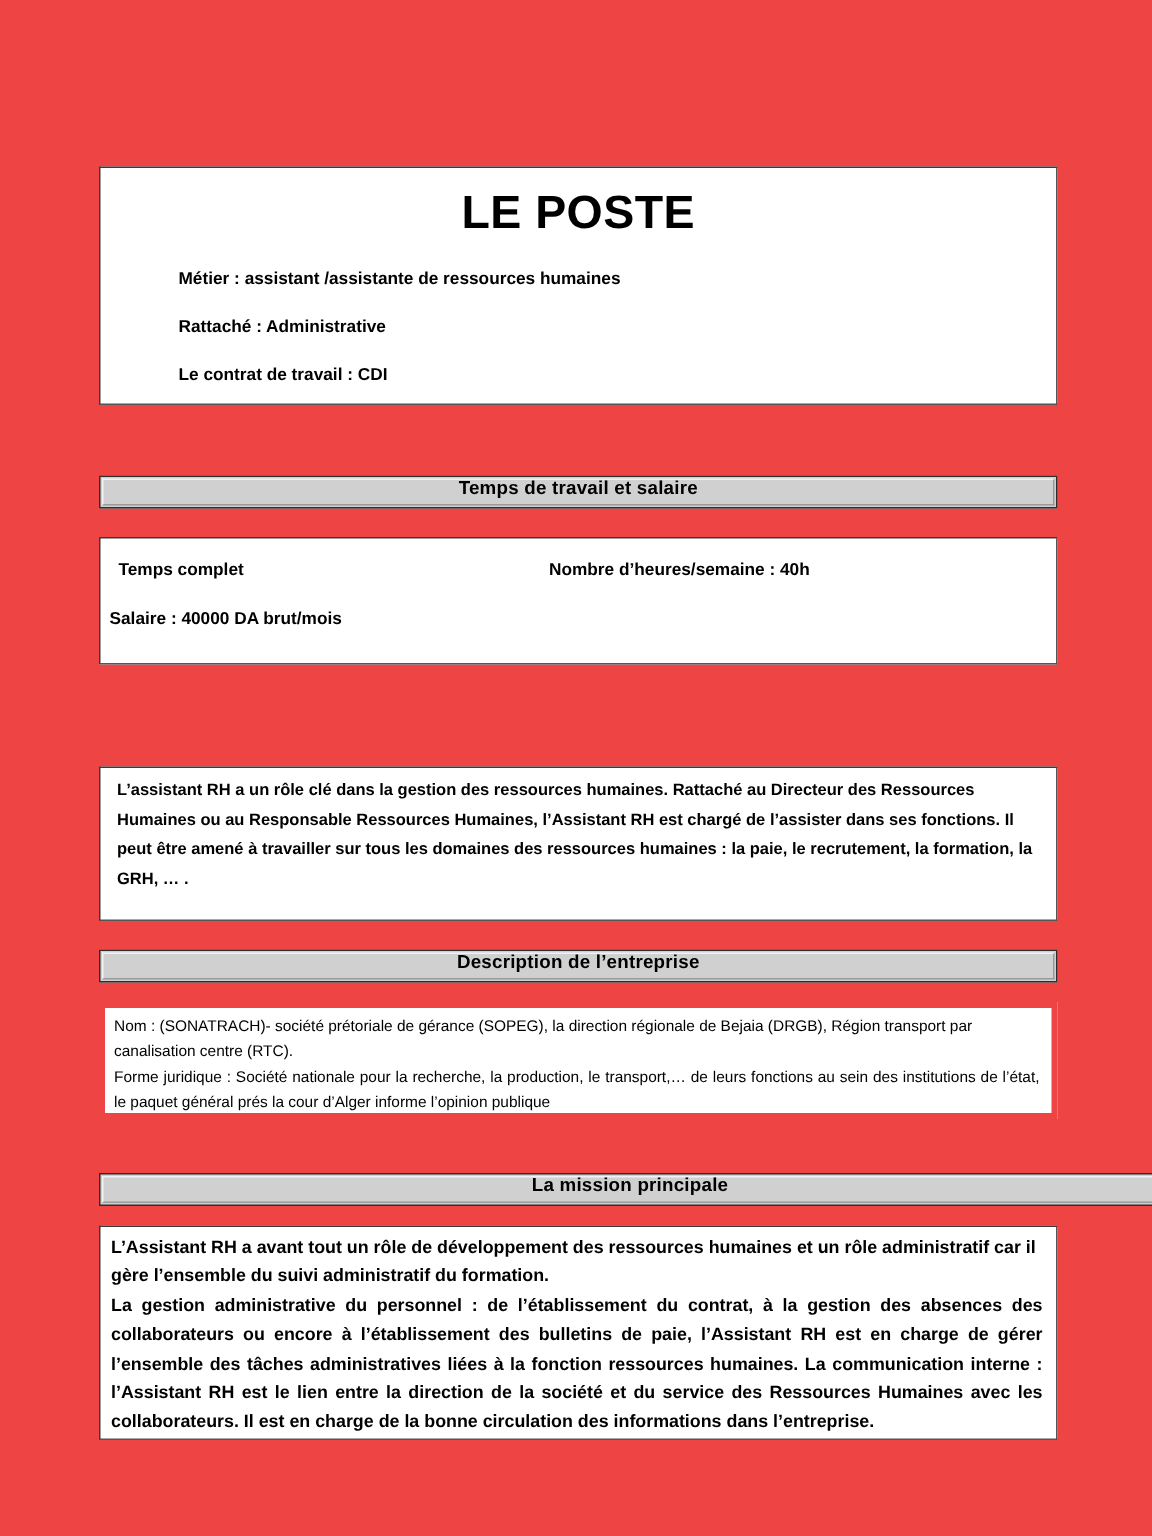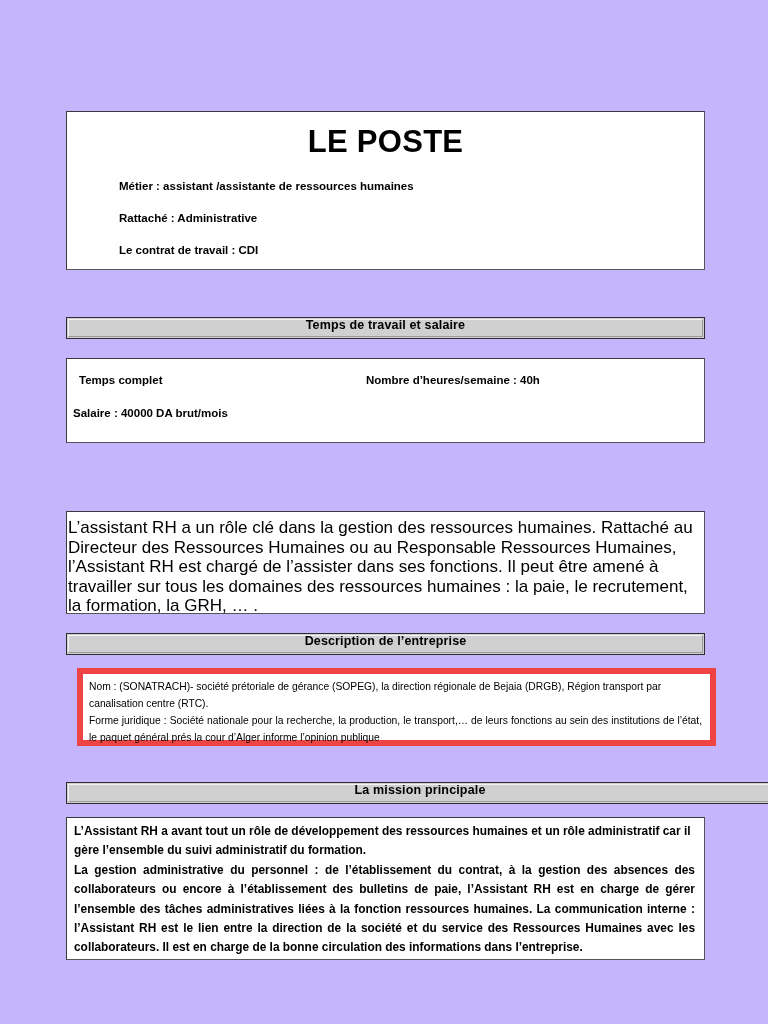--- a/index.html
+++ b/index.html
@@ -15,35 +15,34 @@
     color: #000000;
     overflow: hidden;
   }
 
   .page {
     position: absolute;
     left: 0;
     top: 0;
     width: 768px;
     height: 1024px;
-    background: #c4b5fd;
+    background: #ef4444;
   }
 
   
   .box {
     position: absolute;
     box-sizing: border-box;
     background: #ffffff;
     border: 1px solid #3a3a3a;
     border-right-color: #555555;
     border-bottom-color: #555555;
   }
   .box-thin {
-    border: 6px solid #ef4444;
-    margin-left: 11px;
+    border: 4px solid #ef4444;
   }
 
   
   .section-bar {
     position: absolute;
     box-sizing: border-box;
     background: #d0d0d0;
     border: 1px solid #2e2e2e;
     display: flex;
     justify-content: center;
@@ -144,25 +143,25 @@
     height: 22px;
   }
   #box-poste {
     left: 66px;
     top: 511px;
     width: 639px;
     height: 103px;
   }
   #poste-text {
     position: absolute;
-    left: 1px;
+    left: 11px;
     right: 11px;
     top: 6px;
-    font-size: 17px;
-    font-weight: normal;
+    font-size: 11px;
+    font-weight: bold;
     line-height: 19.5px;
     text-align: left;
   }
 
   
   #bar-entreprise {
     left: 66px;
     top: 633px;
     width: 639px;
     height: 22px;

